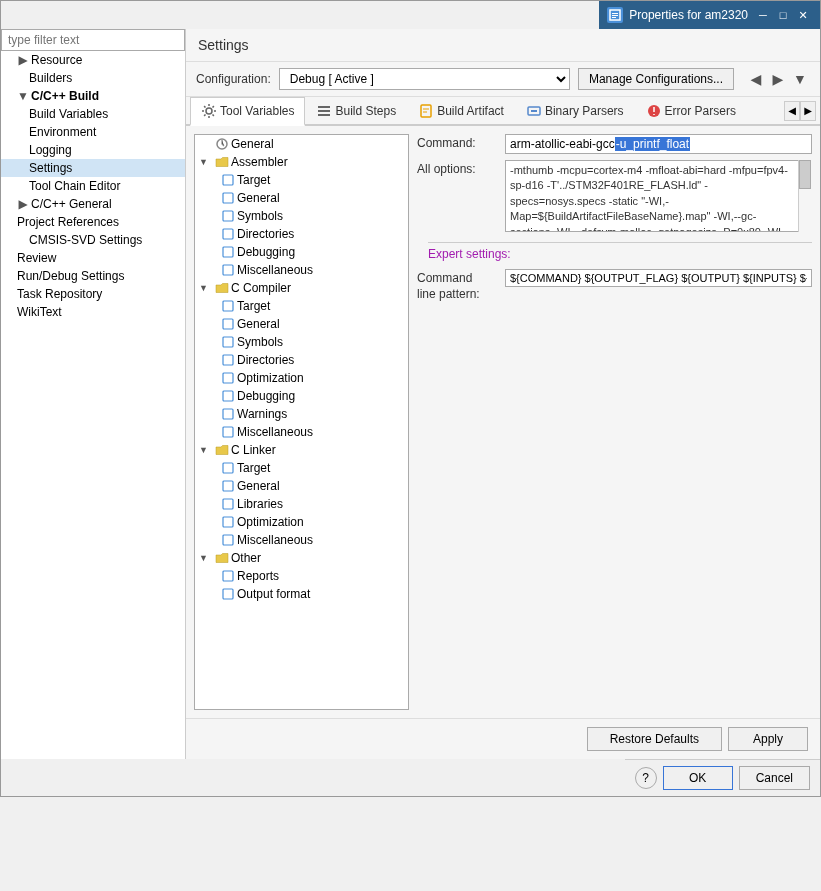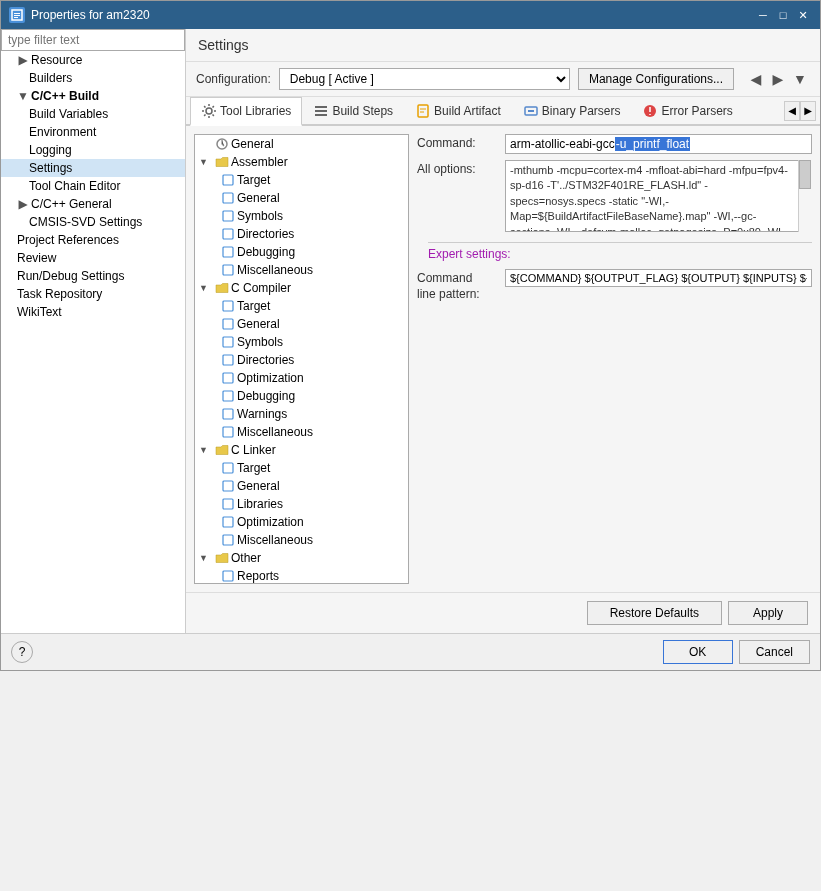--- a/index.html
+++ b/index.html
@@ -1,18 +1,18 @@
 <!DOCTYPE html>
 <html><head>
   <meta charset="utf-8">
   <style>
     * { box-sizing: border-box; margin: 0; padding: 0; font-family: 'Segoe UI', Tahoma, Arial, sans-serif; font-size: 12px; }
     body { background: #f0f0f0; width: 821px; height: 891px; overflow: hidden; }
     
-    .window { width: 821px; height: 671px; background: #f0f0f0; border: 1px solid #999; display: flex; flex-direction: column; }
+    .window { width: 821px; height: 797px; background: #f0f0f0; border: 1px solid #999; display: flex; flex-direction: column; align-items: flex-end; }
     
     .title-bar { background: #2c5f8a; color: white; padding: 6px 8px; display: flex; align-items: center; gap: 6px; height: 28px; }
     .title-bar-icon { width: 16px; height: 16px; background: #4a90d9; border-radius: 2px; display: flex; align-items: center; justify-content: center; flex-shrink: 0; }
     .title-bar-text { flex: 1; font-size: 12px; }
     .title-bar-controls { display: flex; gap: 2px; }
     .title-bar-btn { width: 18px; height: 18px; background: transparent; border: none; color: white; cursor: pointer; font-size: 11px; display: flex; align-items: center; justify-content: center; }
     
     .main-content { display: flex; flex: 1; overflow: hidden; }
     
     
@@ -128,25 +128,25 @@
         <div class="tree-item tree-indent-2 selected">
           <span>Settings</span>
         </div>
         <div class="tree-item tree-indent-2">
           <span>Tool Chain Editor</span>
         </div>
         <div class="tree-item tree-indent-1">
           <span class="expand-icon">▶</span>
           <span>C/C++ General</span>
         </div>
+        <div class="tree-item tree-indent-1">
+          <span>Project References</span>
+        </div>
         <div class="tree-item tree-indent-2">
           <span>CMSIS-SVD Settings</span>
-        </div>
-        <div class="tree-item tree-indent-1">
-          <span>Project References</span>
         </div>
         <div class="tree-item tree-indent-1">
           <span>Review</span>
         </div>
         <div class="tree-item tree-indent-1">
           <span>Run/Debug Settings</span>
         </div>
         <div class="tree-item tree-indent-1">
           <span>Task Repository</span>
         </div>
@@ -172,21 +172,21 @@
           <button class="nav-arrow">▼</button>
         </div>
       </div>
 
       <div class="tabs-bar">
         <div class="tab active">
           <svg width="16" height="16" viewBox="0 0 16 16">
             <circle cx="8" cy="8" r="3" fill="none" stroke="#666" stroke-width="1.5"></circle>
             <path d="M8 1v2M8 13v2M1 8h2M13 8h2M3.1 3.1l1.4 1.4M11.5 11.5l1.4 1.4M3.1 12.9l1.4-1.4M11.5 4.5l1.4-1.4" stroke="#666" stroke-width="1.5"></path>
           </svg>
-          <span>Tool Libraries</span>
+          <span>Tool Variables</span>
         </div>
         <div class="tab">
           <svg width="16" height="16" viewBox="0 0 16 16">
             <rect x="2" y="3" width="12" height="2" fill="#666"></rect>
             <rect x="2" y="7" width="12" height="2" fill="#666"></rect>
             <rect x="2" y="11" width="12" height="2" fill="#666"></rect>
           </svg>
           <span>Build Steps</span>
         </div>
         <div class="tab">

